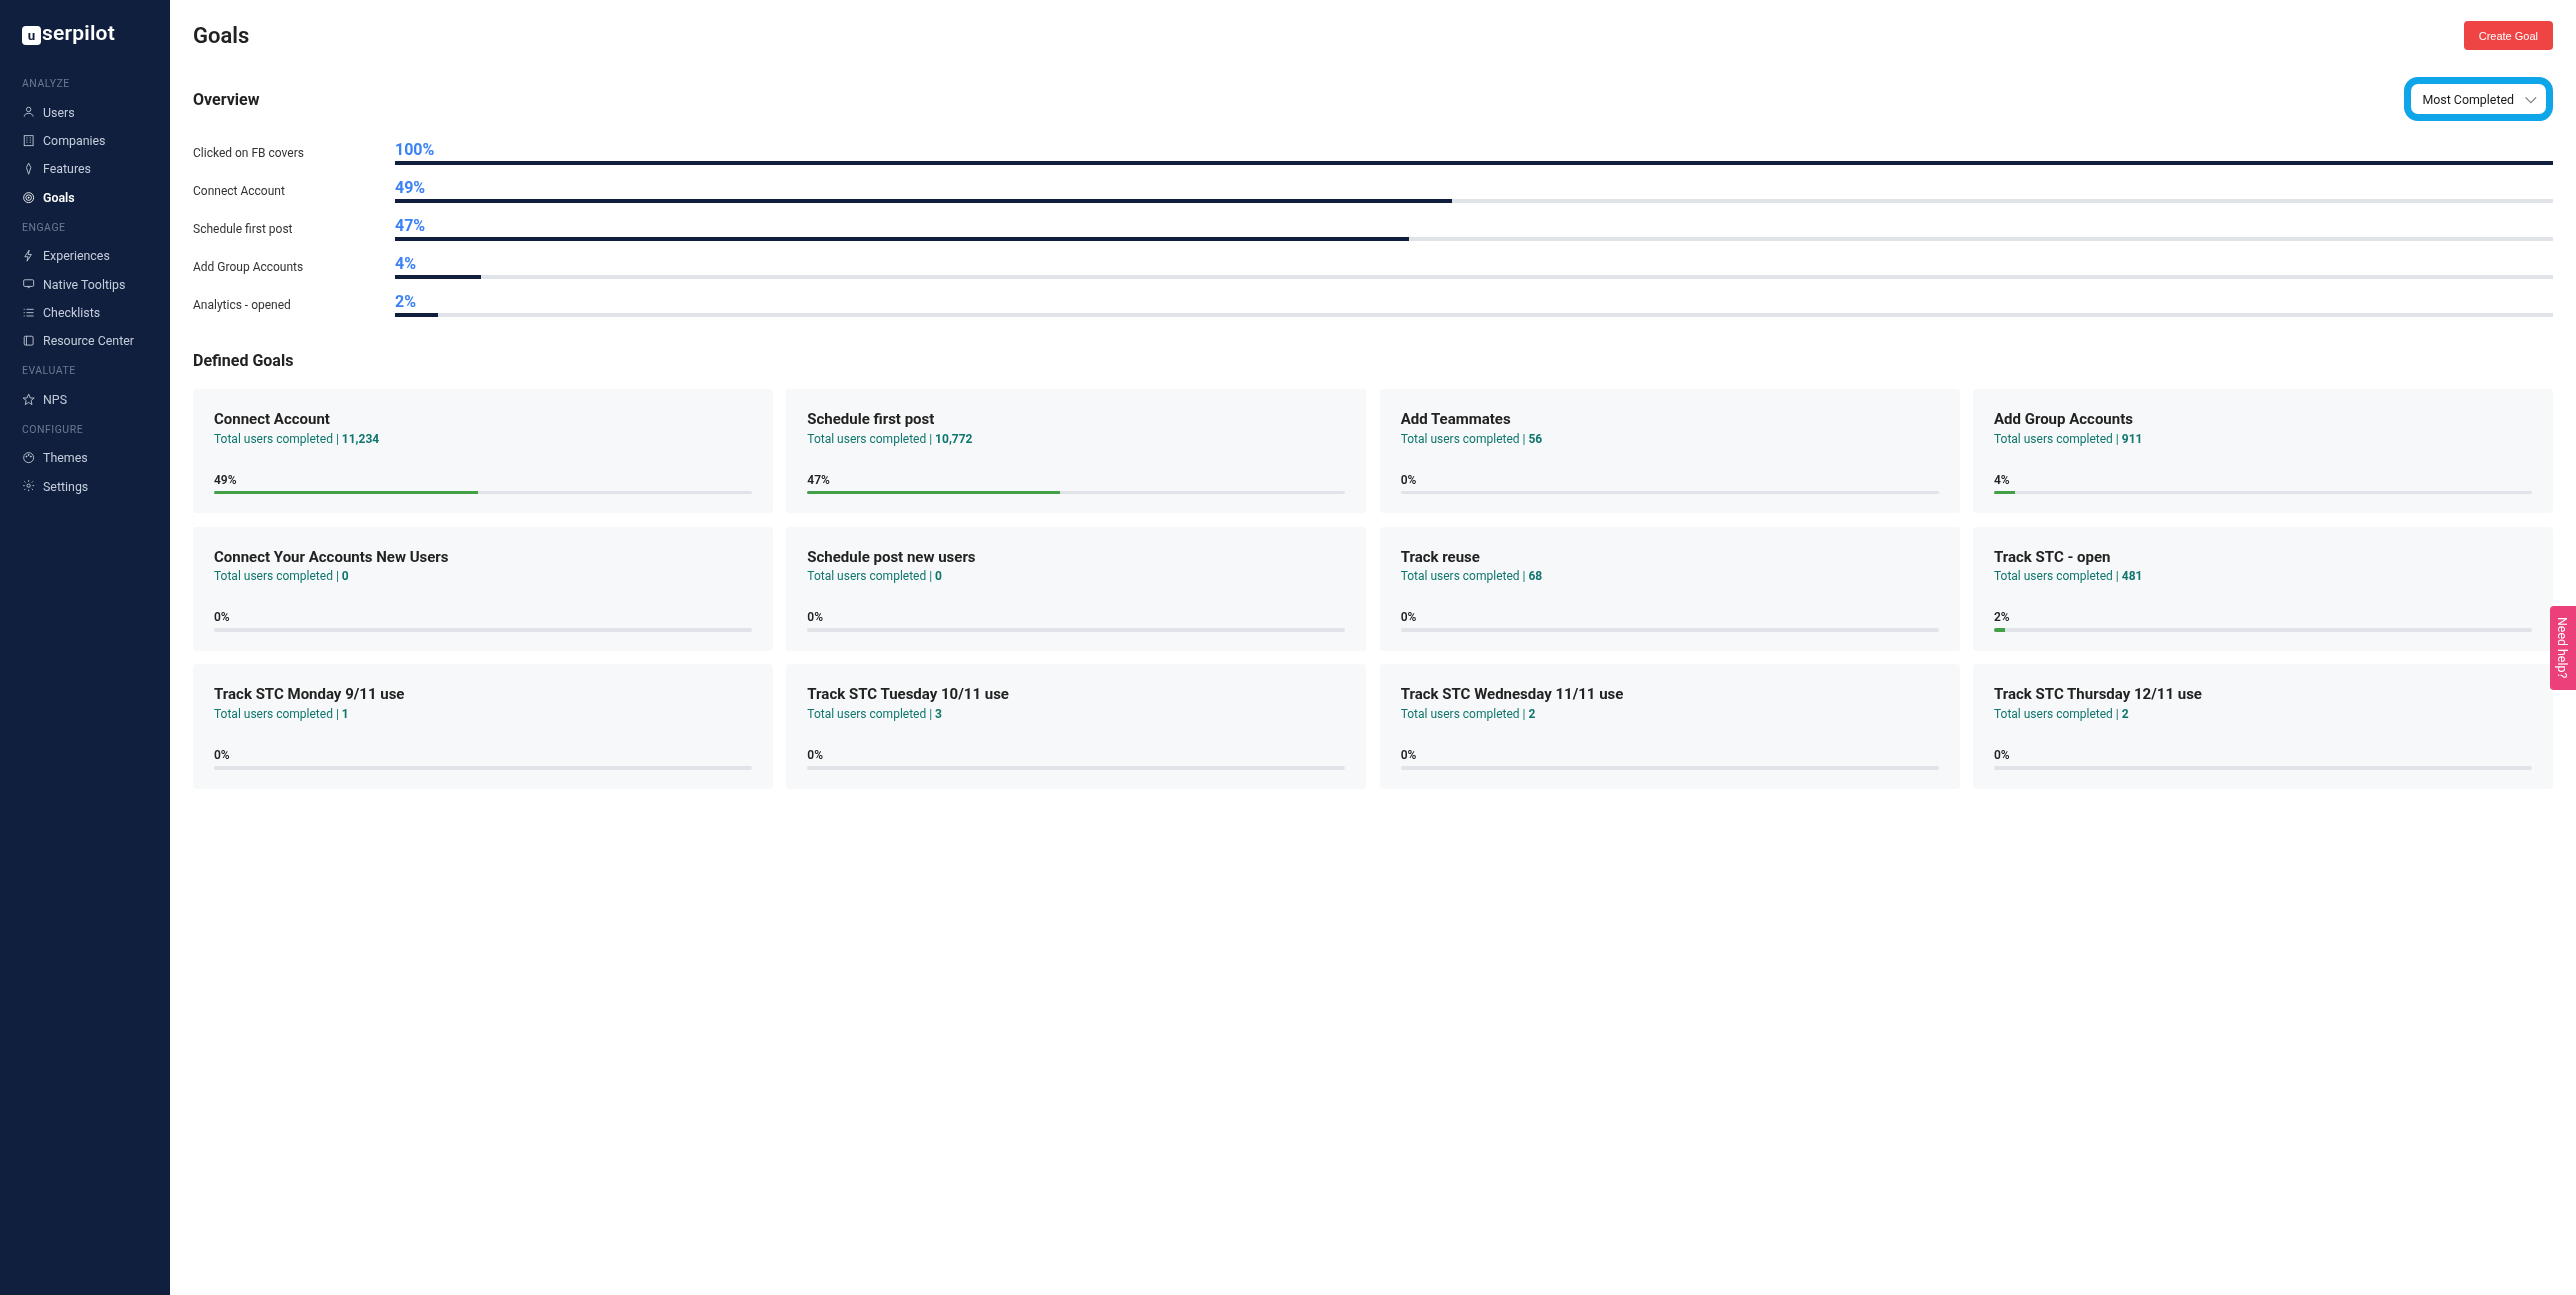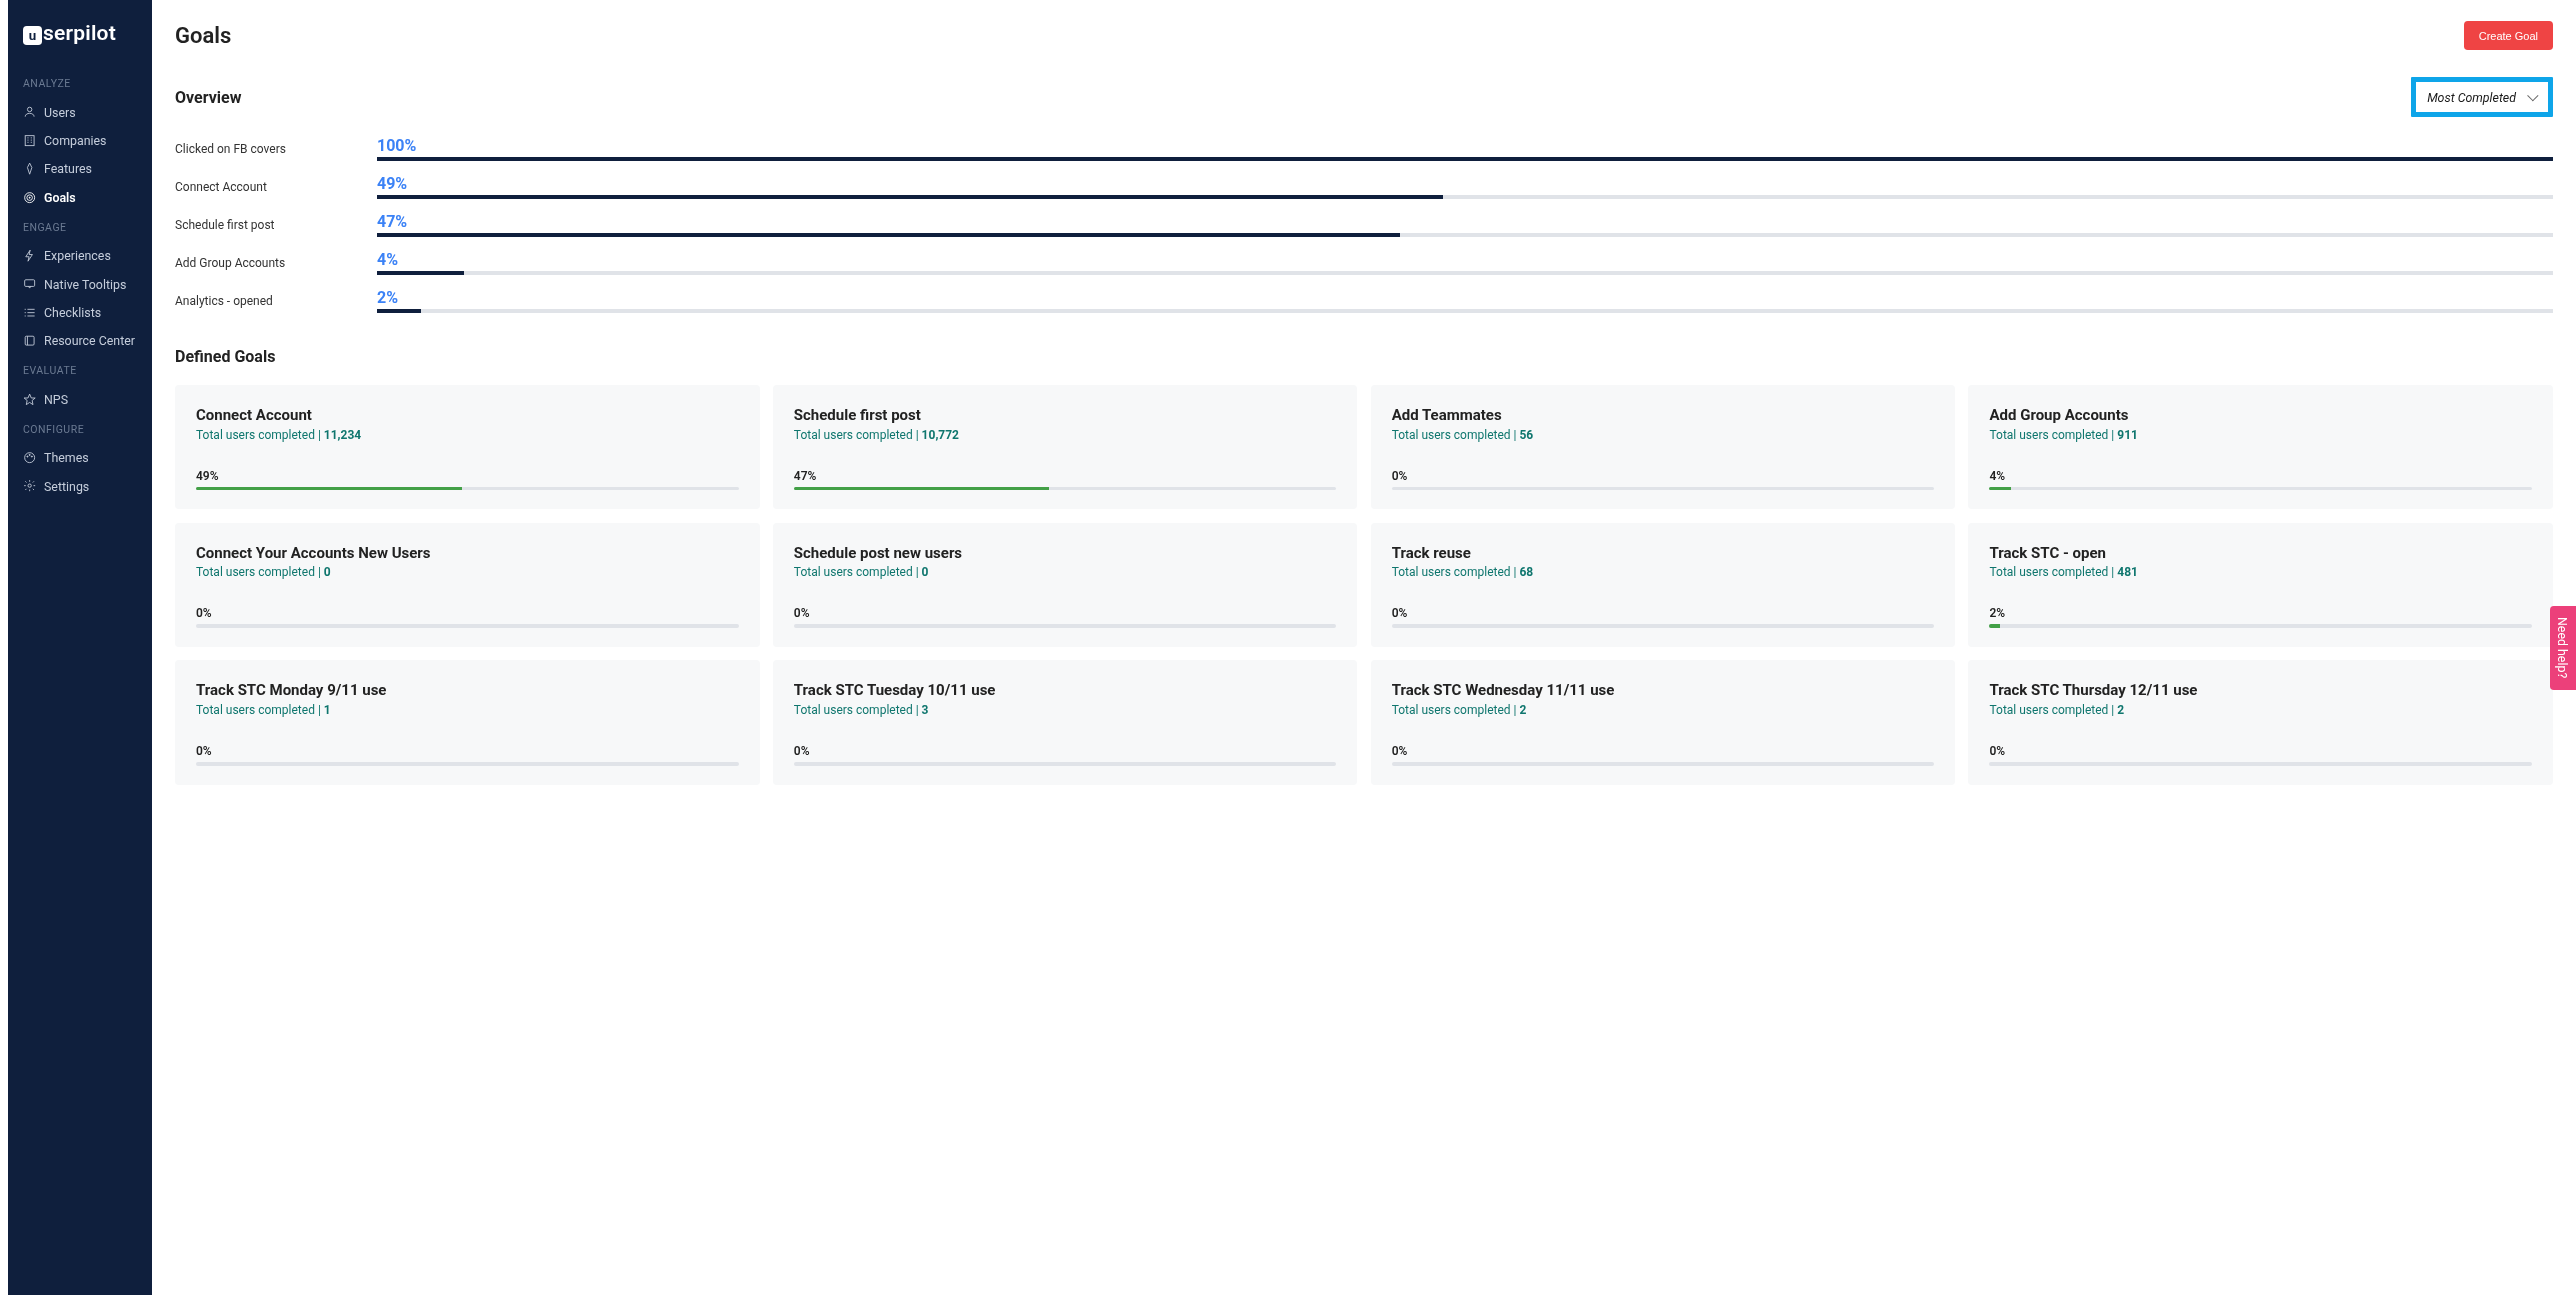--- a/index.html
+++ b/index.html
@@ -7,28 +7,27 @@
 body {
   font-family: -apple-system, BlinkMacSystemFont, "Segoe UI", Roboto, Helvetica, Arial, sans-serif;
   background: #ffffff;
   color: #1a1a1a;
   font-size: 13.3px;
   display: flex;
 }
 
 
 .sidebar {
-  width: 144px;
+  width: 170px;
   background: #0f1f3d;
   color: #9aa5b8;
-  padding: 17px 0;
+  padding: 17px 7px;
   flex-shrink: 0;
   display: flex;
   flex-direction: column;
-  margin-left: 8px;
 }
 .logo {
   color: #fff;
   font-size: 21px;
   font-weight: 600;
   padding: 3.8px 15px 23px 15px;
   letter-spacing: 0.2px;
 }
 .logo .u-mark {
   display: inline-block;
@@ -94,28 +93,27 @@
 }
 
 .section-head {
   display: flex;
   justify-content: space-between;
   align-items: center;
   margin-bottom: 19px;
 }
 .section-title { font-size: 16px; font-weight: 700; color: #222; }
 .sort-select {
-  border: 5px solid #0ea5e9;
-  border-radius: 1px;
+  border: 7px solid #0ea5e9;
+  border-radius: 14px;
   padding: 7.6px 32px 7.6px 11.4px;
   font-size: 12.4px;
   background: #fff;
   cursor: pointer;
   position: relative;
-  font-style: italic;
 }
 .sort-select::after {
   content: "";
   position: absolute;
   right: 11.4px;
   top: 50%;
   width: 6.7px; height: 6.7px;
   border-right: 1.4px solid #666;
   border-bottom: 1.4px solid #666;
   transform: translateY(-70%) rotate(45deg);

